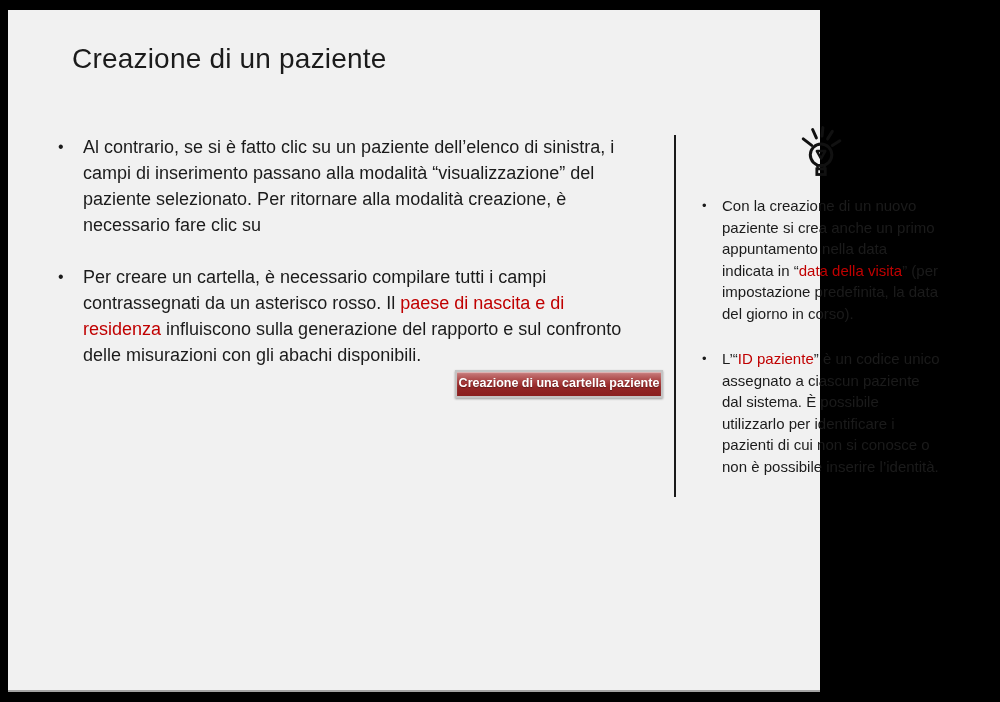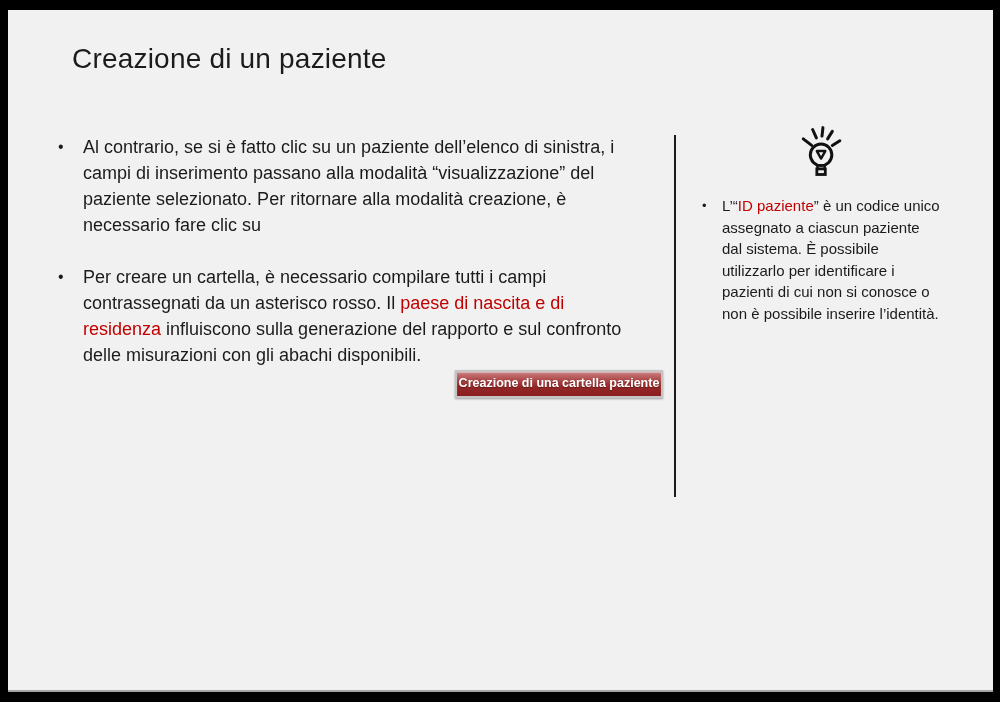--- a/index.html
+++ b/index.html
@@ -16,21 +16,21 @@
   html, body { width: 1000px; height: 702px; }
   body {
     font-family: "Liberation Sans", "DejaVu Sans", sans-serif;
     background: var(--frame);
     position: relative;
     overflow: hidden;
   }
   .slide {
     position: absolute;
     left: 8px; top: 10px;
-    width: 985px; height: 682px;
+    width: 812px; height: 682px;
     background: var(--background);
     border-bottom: 2px solid #a3a3a3;
   }
   .page-title {
     position: absolute;
     left: 64px; top: 33px;
     font-size: 28px;
     font-weight: 400;
     color: var(--text);
     letter-spacing: 0.2px;
@@ -102,21 +102,21 @@
   .tip-bullets li {
     position: relative;
     padding-left: 22px;
   }
   .tip-bullets li::before {
     content: "\2022";
     position: absolute;
     left: 2px; top: 0;
     font-size: 13px;
   }
-  .tip-bullets li + li { }
+  .tip-bullets li + li { margin-top: 24px; }
 </style>
 </head>
 <body>
 
 <div class="slide">
 
   <h1 class="page-title">Creazione di un paziente</h1>
 
   <ul class="left-bullets">
       <li><span>Al contrario, se si è fatto clic su un paziente dell’elenco di sinistra, i campi di inserimento passano alla modalità “visualizzazione” del paziente selezionato. Per ritornare alla modalità creazione, è necessario fare clic su</span></li>
@@ -135,17 +135,18 @@
         <line x1="33" y1="6" x2="32" y2="15"></line>
         <line x1="43" y1="10" x2="38" y2="18"></line>
         <line x1="51" y1="20" x2="43" y2="25"></line>
         <circle cx="31" cy="35" r="11.5"></circle>
         <path d="M26.5 31 L35.5 31 L31 39 Z" stroke-width="2.6" stroke-linejoin="round"></path>
         <path d="M27 46.5 L27.5 50 M35 46.5 L34.5 50" stroke-width="2.6"></path>
         <rect x="26.5" y="50" width="9" height="6" stroke-width="3"></rect>
       </g>
     </svg>
     <ul class="tip-bullets">
+        <li><span>Con la creazione di un nuovo paziente si crea anche un primo appuntamento nella data indicata in “</span><span class="red">data della visita</span><span>” (per impostazione predefinita, la data del giorno in corso).</span></li>
         <li><span>L’“</span><span class="red">ID paziente</span><span>” è un codice unico assegnato a ciascun paziente dal sistema. È possibile utilizzarlo per identificare i pazienti di cui non si conosce o non è possibile inserire l’identità.</span></li>
       </ul>
   </div>
 
 </div>
 
 </body></html>

